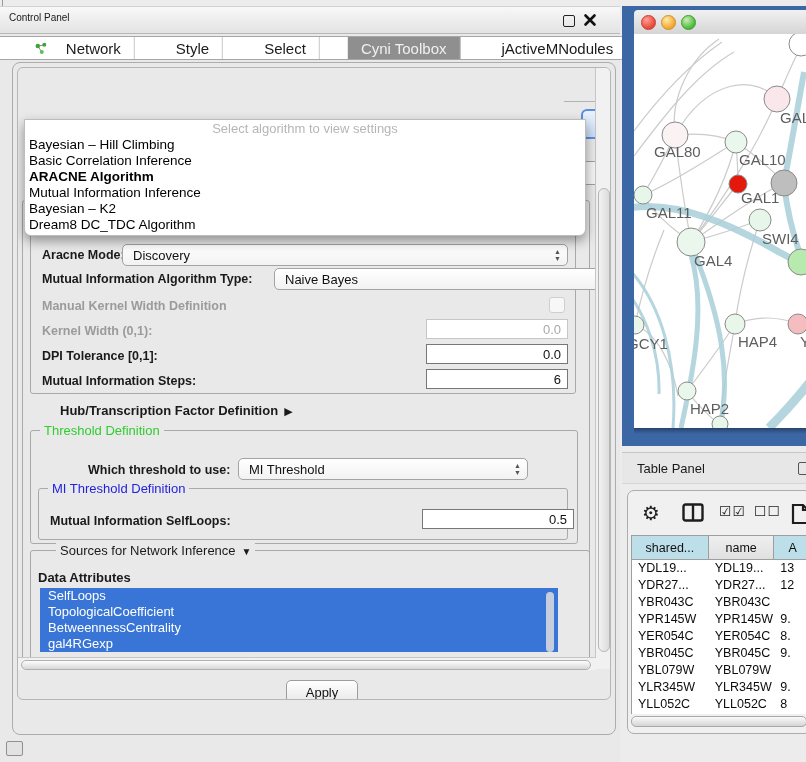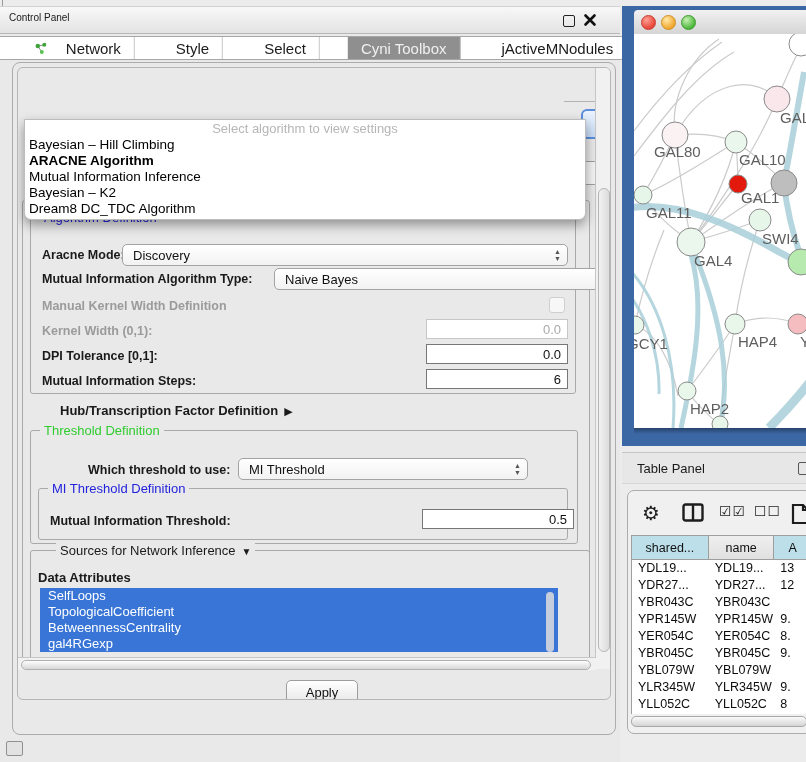--- a/index.html
+++ b/index.html
@@ -189,21 +189,21 @@
             <span>MI Threshold</span>
             <span class="stepper">
                 <span>▲</span>
                 <span>▼</span>
               </span>
           </div>
 
           <div class="group" style="left:19px;top:419px;width:528px;height:50px;"></div>
           <div class="group-title t-blue" style="left:29px;top:412px;">MI Threshold Definition</div>
 
-          <div class="lbl" style="left:31px;top:445px;">Mutual Information Threshold:</div>
+          <div class="lbl" style="left:31px;top:445px;">Mutual Information SelfLoops:</div>
           <div class="field" style="left:403px;top:440px;width:152px;">0.5</div>
 
           <div class="group" style="left:11px;top:481px;width:558px;height:140px;"></div>
           <div class="group-title t-black" style="left:21px;top:474px;margin-left:16px;">
             <span>Sources for Network Inference</span><span class="arrow-d">▼</span>
           </div>
           <div class="lbl" style="left:19px;top:501px;font-size:13px;">Data Attributes</div>
           <div id="attr-list" style="left:21px;top:519px;width:518px;height:69px;">
               <div class="attr-item">SelfLoops</div>
               <div class="attr-item">TopologicalCoefficient</div>
@@ -219,20 +219,21 @@
         <div id="h-scroll">
             <div id="h-thumb"></div>
           </div>
 
         <div id="apply-btn">Apply</div>
 
         <div id="algo-popup">
           <div id="algo-placeholder">Select algorithm to view settings</div>
           <div id="algo-items">
               <div class="pitem">Bayesian – Hill Climbing</div>
+              <div class="pitem">Basic Correlation Inference</div>
               <div class="pitem bold">ARACNE Algorithm</div>
               <div class="pitem">Mutual Information Inference</div>
               <div class="pitem">Bayesian – K2</div>
               <div class="pitem">Dream8 DC_TDC Algorithm</div>
             </div>
         </div>
 
       </div>
     </div>
 

